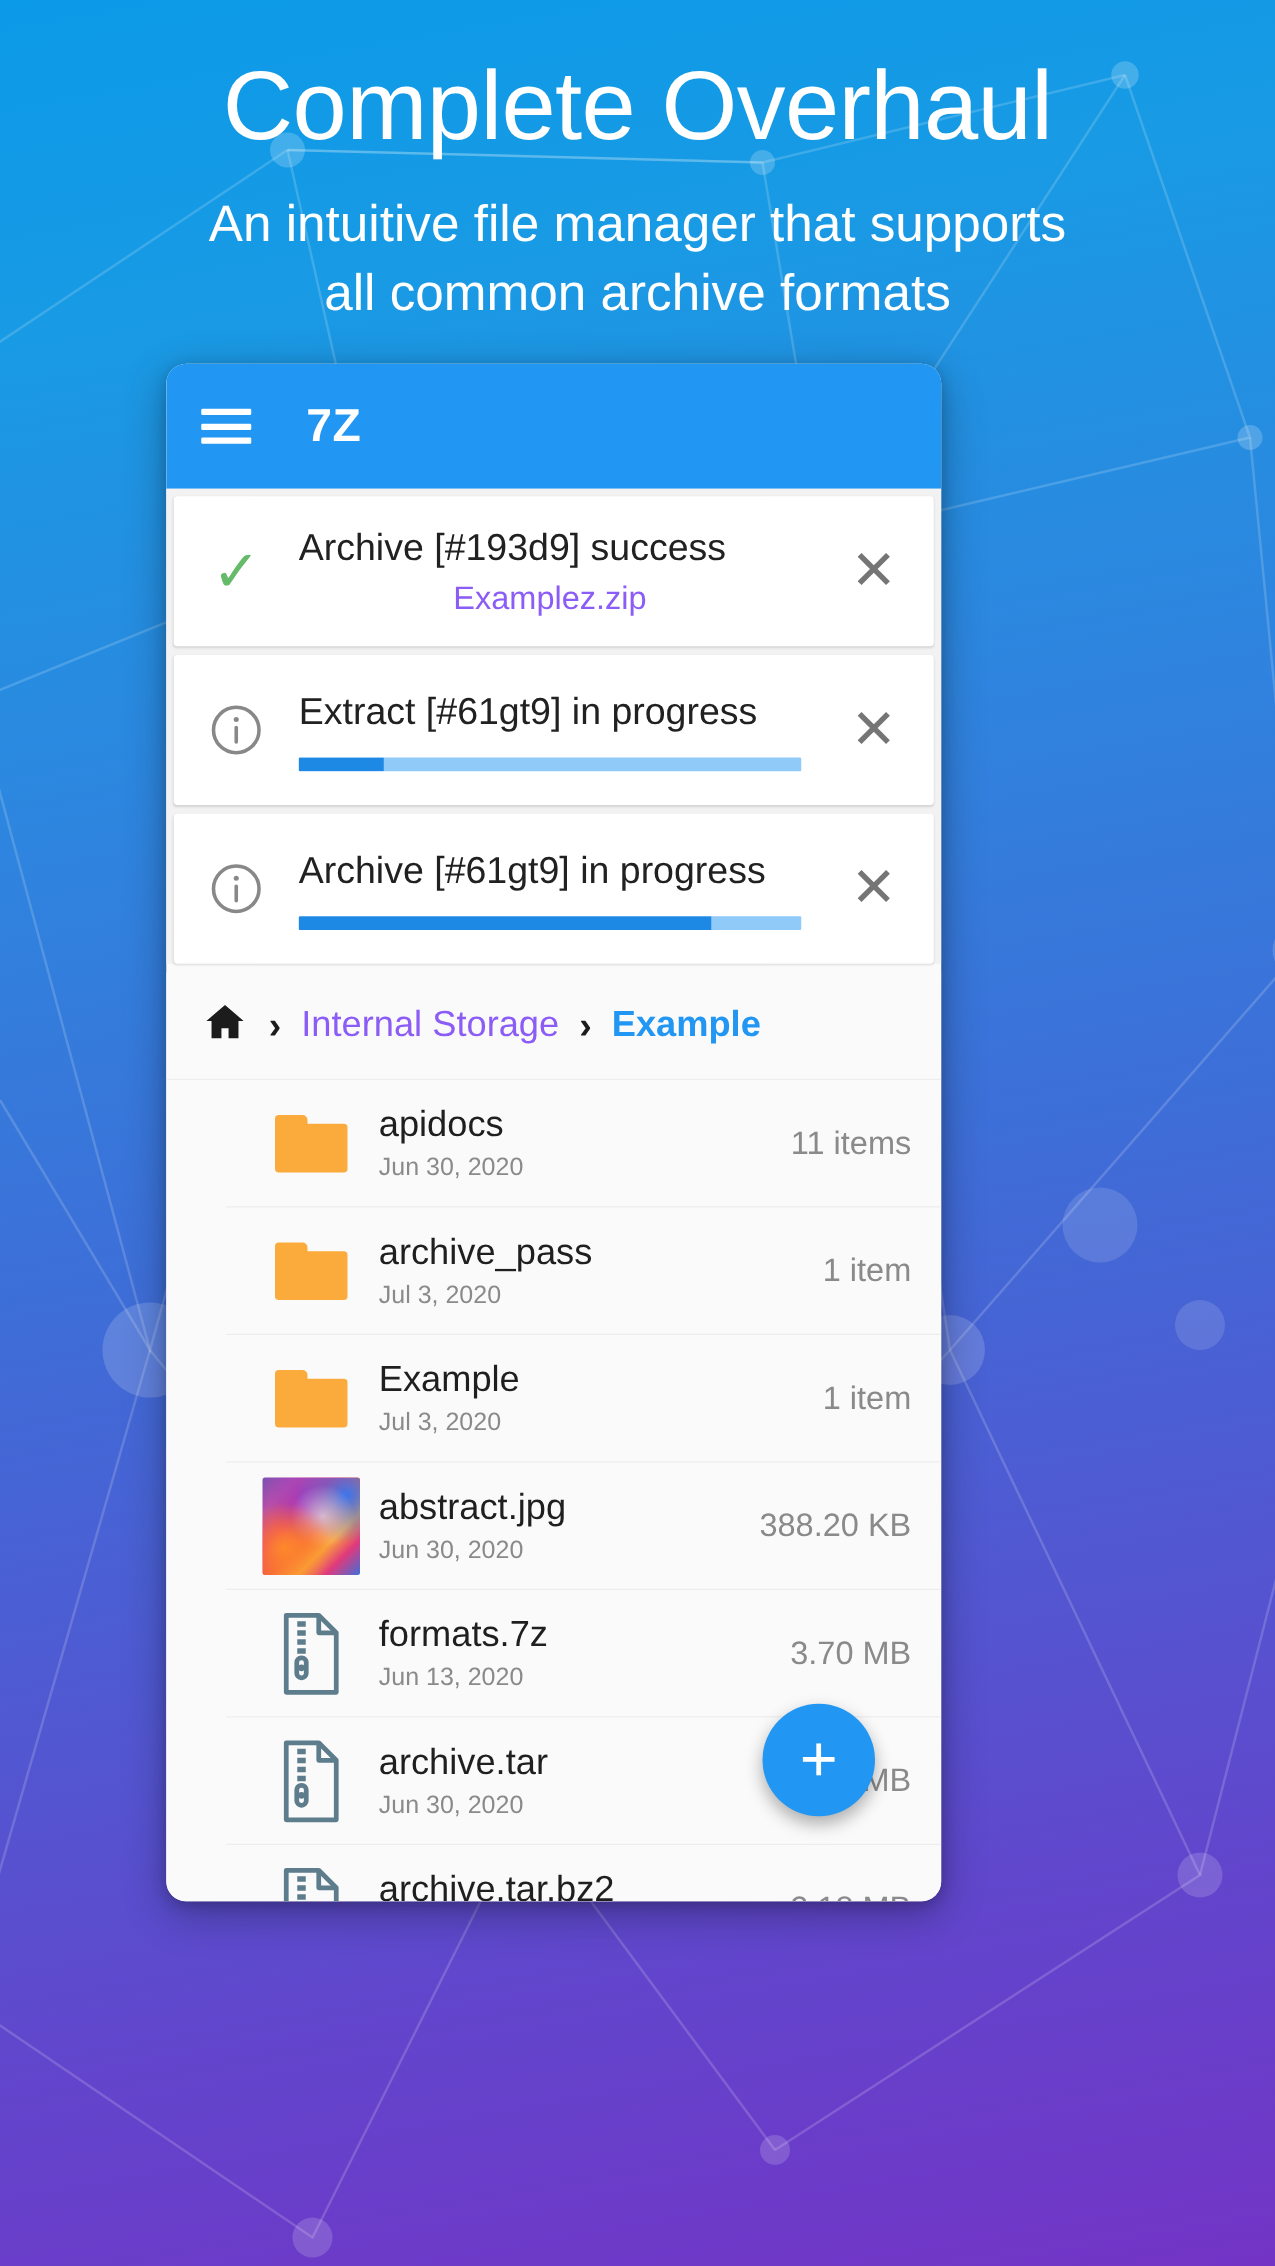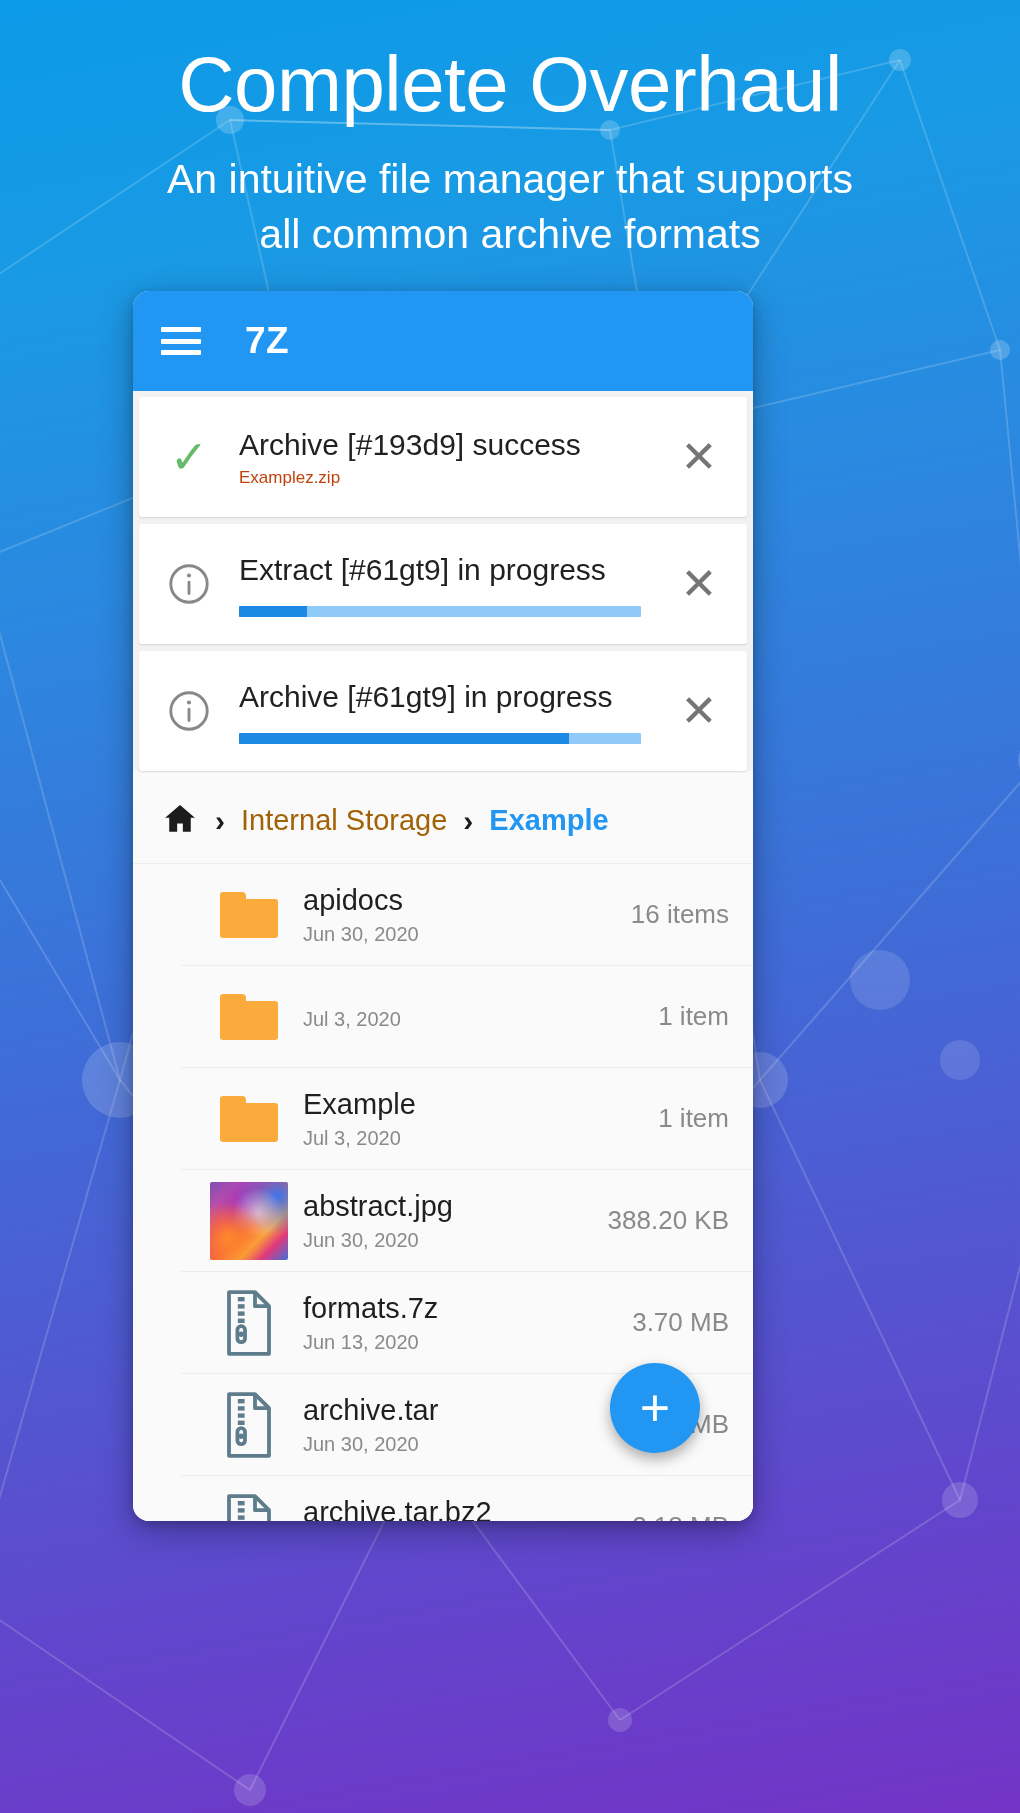--- a/index.html
+++ b/index.html
@@ -53,42 +53,42 @@
   .ncard {
     background:#fff; border-radius:3px; margin-bottom:7px;
     box-shadow:0 1px 2px rgba(0,0,0,0.13);
     display:flex; align-items:center;
     min-height:120px; padding:14px 0;
   }
   .ncard-icon { width:100px; flex:0 0 100px; display:flex; justify-content:center;
                 align-items:center; }
   .ncard-body { flex:1 1 auto; padding-right:10px; }
   .ncard-title { font-size:30px; color:#212121; line-height:1.25; }
-  .ncard-sub { font-size:17px; color:#c2410c; margin-top:5px; }
+  .ncard-sub { font-size:26px; color:#8b5cf6; margin-top:5px;text-align:center; }
   .ncard-close { width:96px; flex:0 0 96px; display:flex; justify-content:center;
                  align-items:center; cursor:pointer; }
 
   .progress-track {
     height:11px; background:#90caf9; border-radius:1px;
     margin-top:18px; width:100%; overflow:hidden;
   }
   .progress-fill { height:100%; background:#1e88e5; }
 
   .check-glyph { font-size:46px; color:#66bb6a; line-height:1; font-weight:400; }
   .x-glyph { font-size:44px; color:#757575; line-height:1; font-weight:300; }
 
   
   .breadcrumb {
     display:flex; align-items:center; height:86px;
     padding:0 28px; background:#fafafa;
     border-bottom:1px solid #eeeeee;
     gap:0;
   }
   .crumb-sep { font-size:30px; color:#1c1c1c; font-weight:700; margin:0 16px; }
-  .crumb-text { font-size:29px; color:#a16207; }
+  .crumb-text { font-size:29px; color:#8b5cf6; }
   .crumb-text.active { color:#2196f3; font-weight:700; }
 
   
   .filelist { background:#fafafa; }
   .frow {
     display:flex; align-items:center; min-height:102px;
     border-bottom:1px solid #ededed; padding:0 24px 0 20px;margin-left:48px;
   }
   .frow-icon { width:96px; flex:0 0 96px; display:flex; justify-content:center;
                align-items:center; }
@@ -271,31 +271,32 @@
       <div class="frow-icon">
         <div class="folder-ico">
             <div class="tab"></div>
             <div class="body"></div>
           </div>
       </div>
       <div class="frow-main">
         <div class="frow-name">apidocs</div>
         <div class="frow-date">Jun 30, 2020</div>
       </div>
-      <div class="frow-meta">16 items</div>
+      <div class="frow-meta">11 items</div>
     </div>
 
     <div class="frow">
       <div class="frow-icon">
         <div class="folder-ico">
             <div class="tab"></div>
             <div class="body"></div>
           </div>
       </div>
       <div class="frow-main">
+        <div class="frow-name">archive_pass</div>
         <div class="frow-date">Jul 3, 2020</div>
       </div>
       <div class="frow-meta">1 item</div>
     </div>
 
     <div class="frow">
       <div class="frow-icon">
         <div class="folder-ico">
             <div class="tab"></div>
             <div class="body"></div>

